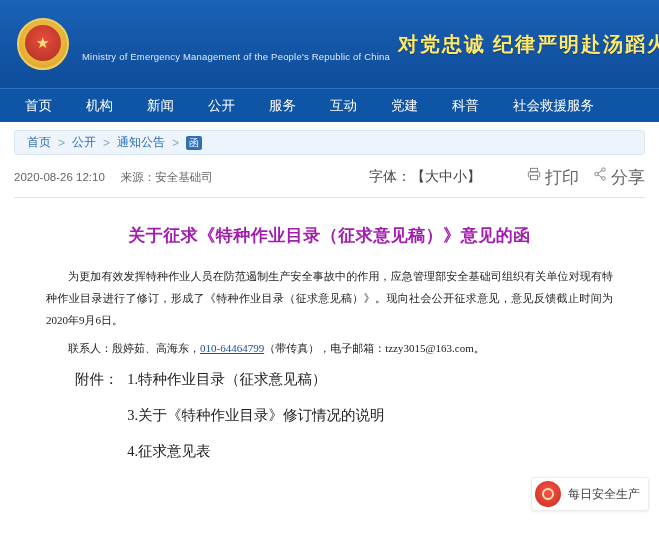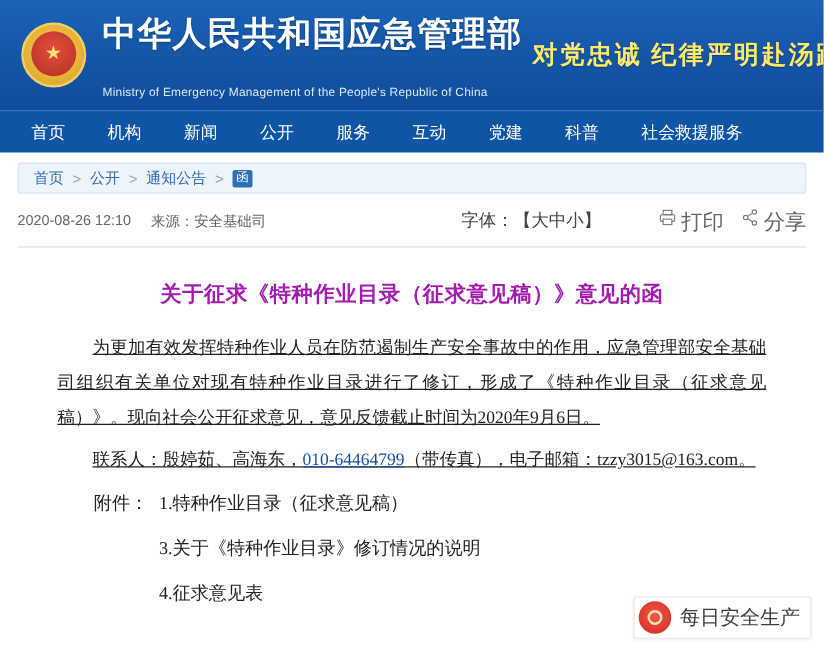--- a/index.html
+++ b/index.html
@@ -209,27 +209,26 @@
     text-align: center;
     font-family: "Liberation Serif", serif;
     font-size: 17px;
     font-weight: bold;
     color: #a21caf;
     letter-spacing: 0.5px;
     margin: 12px 0 18px 0;
   }
   .para {
     font-family: "Liberation Serif", serif;
-    font-size: 14px;
+    font-size: 11px;
     color: #222222;
     line-height: 2.0;
     text-align: justify;
     text-indent: 2em;
     margin: 0 0 6px 0;
-    text-decoration: underline;
   }
   .para .link {
     color: #1a4f9c;
     text-decoration: underline;
     cursor: pointer;
   }
   .attach-row {
     display: flex;
     font-family: "Liberation Serif", serif;
     font-size: 14.5px;
@@ -275,39 +274,38 @@
   .qr-logo:after {
     content: "";
     position: absolute;
     left: 7px; top: 7px;
     width: 12px; height: 12px;
     border: 2px solid #ffe0b2;
     border-radius: 50%;
     box-sizing: border-box;
   }
   .qr-text {
-    font-size: 16px;
+    font-size: 12px;
     color: #3d3d3d;
     white-space: nowrap;
   }
 </style>
 </head>
 <body>
 
 <div class="page">
 
   <div class="banner">
     <div class="banner-inner">
       <div class="emblem">
         <div class="circle"></div>
         <div class="inner"></div>
         <div class="star">★</div>
       </div>
       <div class="title-block">
-        <div class="title-cn">中华人民共和国应急管理部</div>
         <div class="title-en">Ministry of Emergency Management of the People's Republic of China</div>
       </div>
       <div class="slogan">
         <div class="slogan-line">对党忠诚  纪律严明</div>
         <div class="slogan-line">赴汤蹈火  竭诚为民</div>
       </div>
     </div>
   </div>
 
   <div class="nav">

